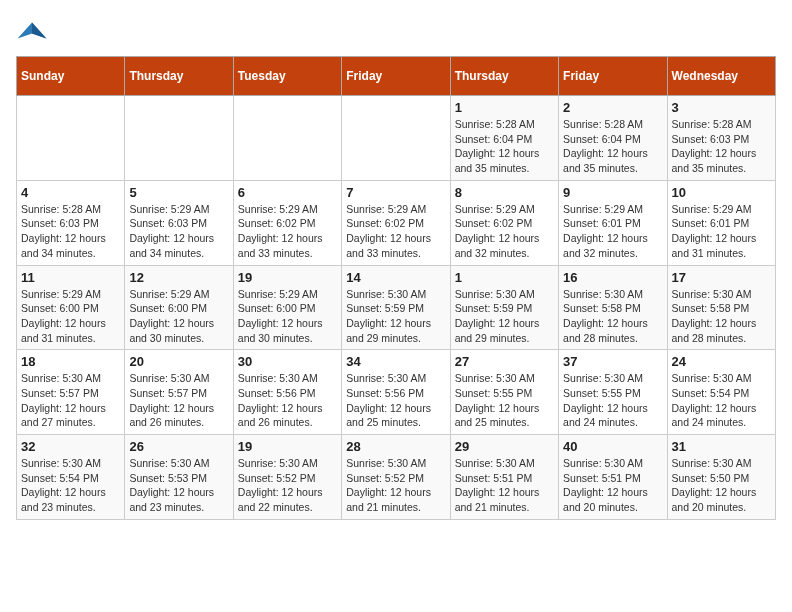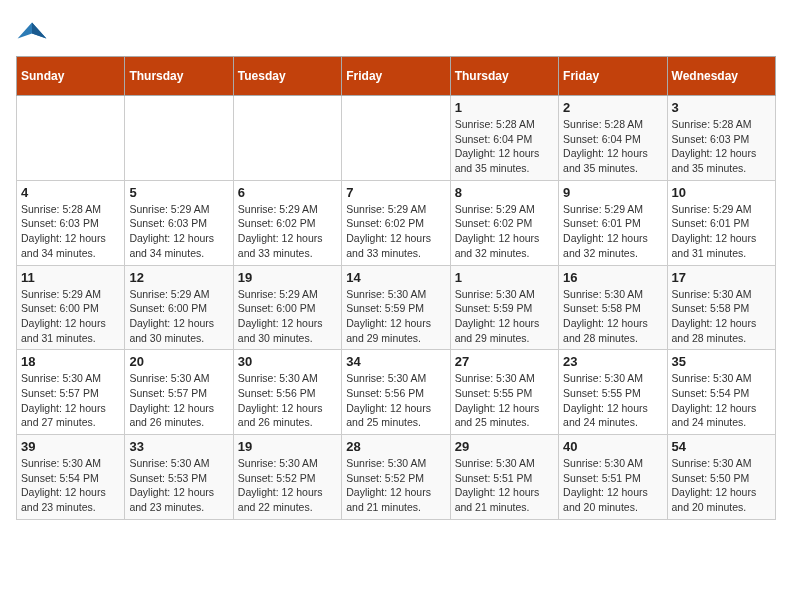--- a/index.html
+++ b/index.html
@@ -277,44 +277,44 @@
 and 25 minutes.</div>
         </td>
         <td>
           <div class="cell-day">27</div>
           <div class="cell-info" style="white-space: pre-line;">Sunrise: 5:30 AM
 Sunset: 5:55 PM
 Daylight: 12 hours
 and 25 minutes.</div>
         </td>
         <td>
-          <div class="cell-day">23</div>
+          <div class="cell-day">37</div>
           <div class="cell-info" style="white-space: pre-line;">Sunrise: 5:30 AM
 Sunset: 5:55 PM
 Daylight: 12 hours
 and 24 minutes.</div>
         </td>
         <td>
-          <div class="cell-day">35</div>
+          <div class="cell-day">24</div>
           <div class="cell-info" style="white-space: pre-line;">Sunrise: 5:30 AM
 Sunset: 5:54 PM
 Daylight: 12 hours
 and 24 minutes.</div>
         </td>
       </tr>
       <tr>
         <td>
-          <div class="cell-day">39</div>
+          <div class="cell-day">32</div>
           <div class="cell-info" style="white-space: pre-line;">Sunrise: 5:30 AM
 Sunset: 5:54 PM
 Daylight: 12 hours
 and 23 minutes.</div>
         </td>
         <td>
-          <div class="cell-day">33</div>
+          <div class="cell-day">26</div>
           <div class="cell-info" style="white-space: pre-line;">Sunrise: 5:30 AM
 Sunset: 5:53 PM
 Daylight: 12 hours
 and 23 minutes.</div>
         </td>
         <td>
           <div class="cell-day">19</div>
           <div class="cell-info" style="white-space: pre-line;">Sunrise: 5:30 AM
 Sunset: 5:52 PM
 Daylight: 12 hours
@@ -335,21 +335,21 @@
 and 21 minutes.</div>
         </td>
         <td>
           <div class="cell-day">40</div>
           <div class="cell-info" style="white-space: pre-line;">Sunrise: 5:30 AM
 Sunset: 5:51 PM
 Daylight: 12 hours
 and 20 minutes.</div>
         </td>
         <td>
-          <div class="cell-day">54</div>
+          <div class="cell-day">31</div>
           <div class="cell-info" style="white-space: pre-line;">Sunrise: 5:30 AM
 Sunset: 5:50 PM
 Daylight: 12 hours
 and 20 minutes.</div>
         </td>
       </tr>
     </tbody>
 </table>
 
 </body></html>

